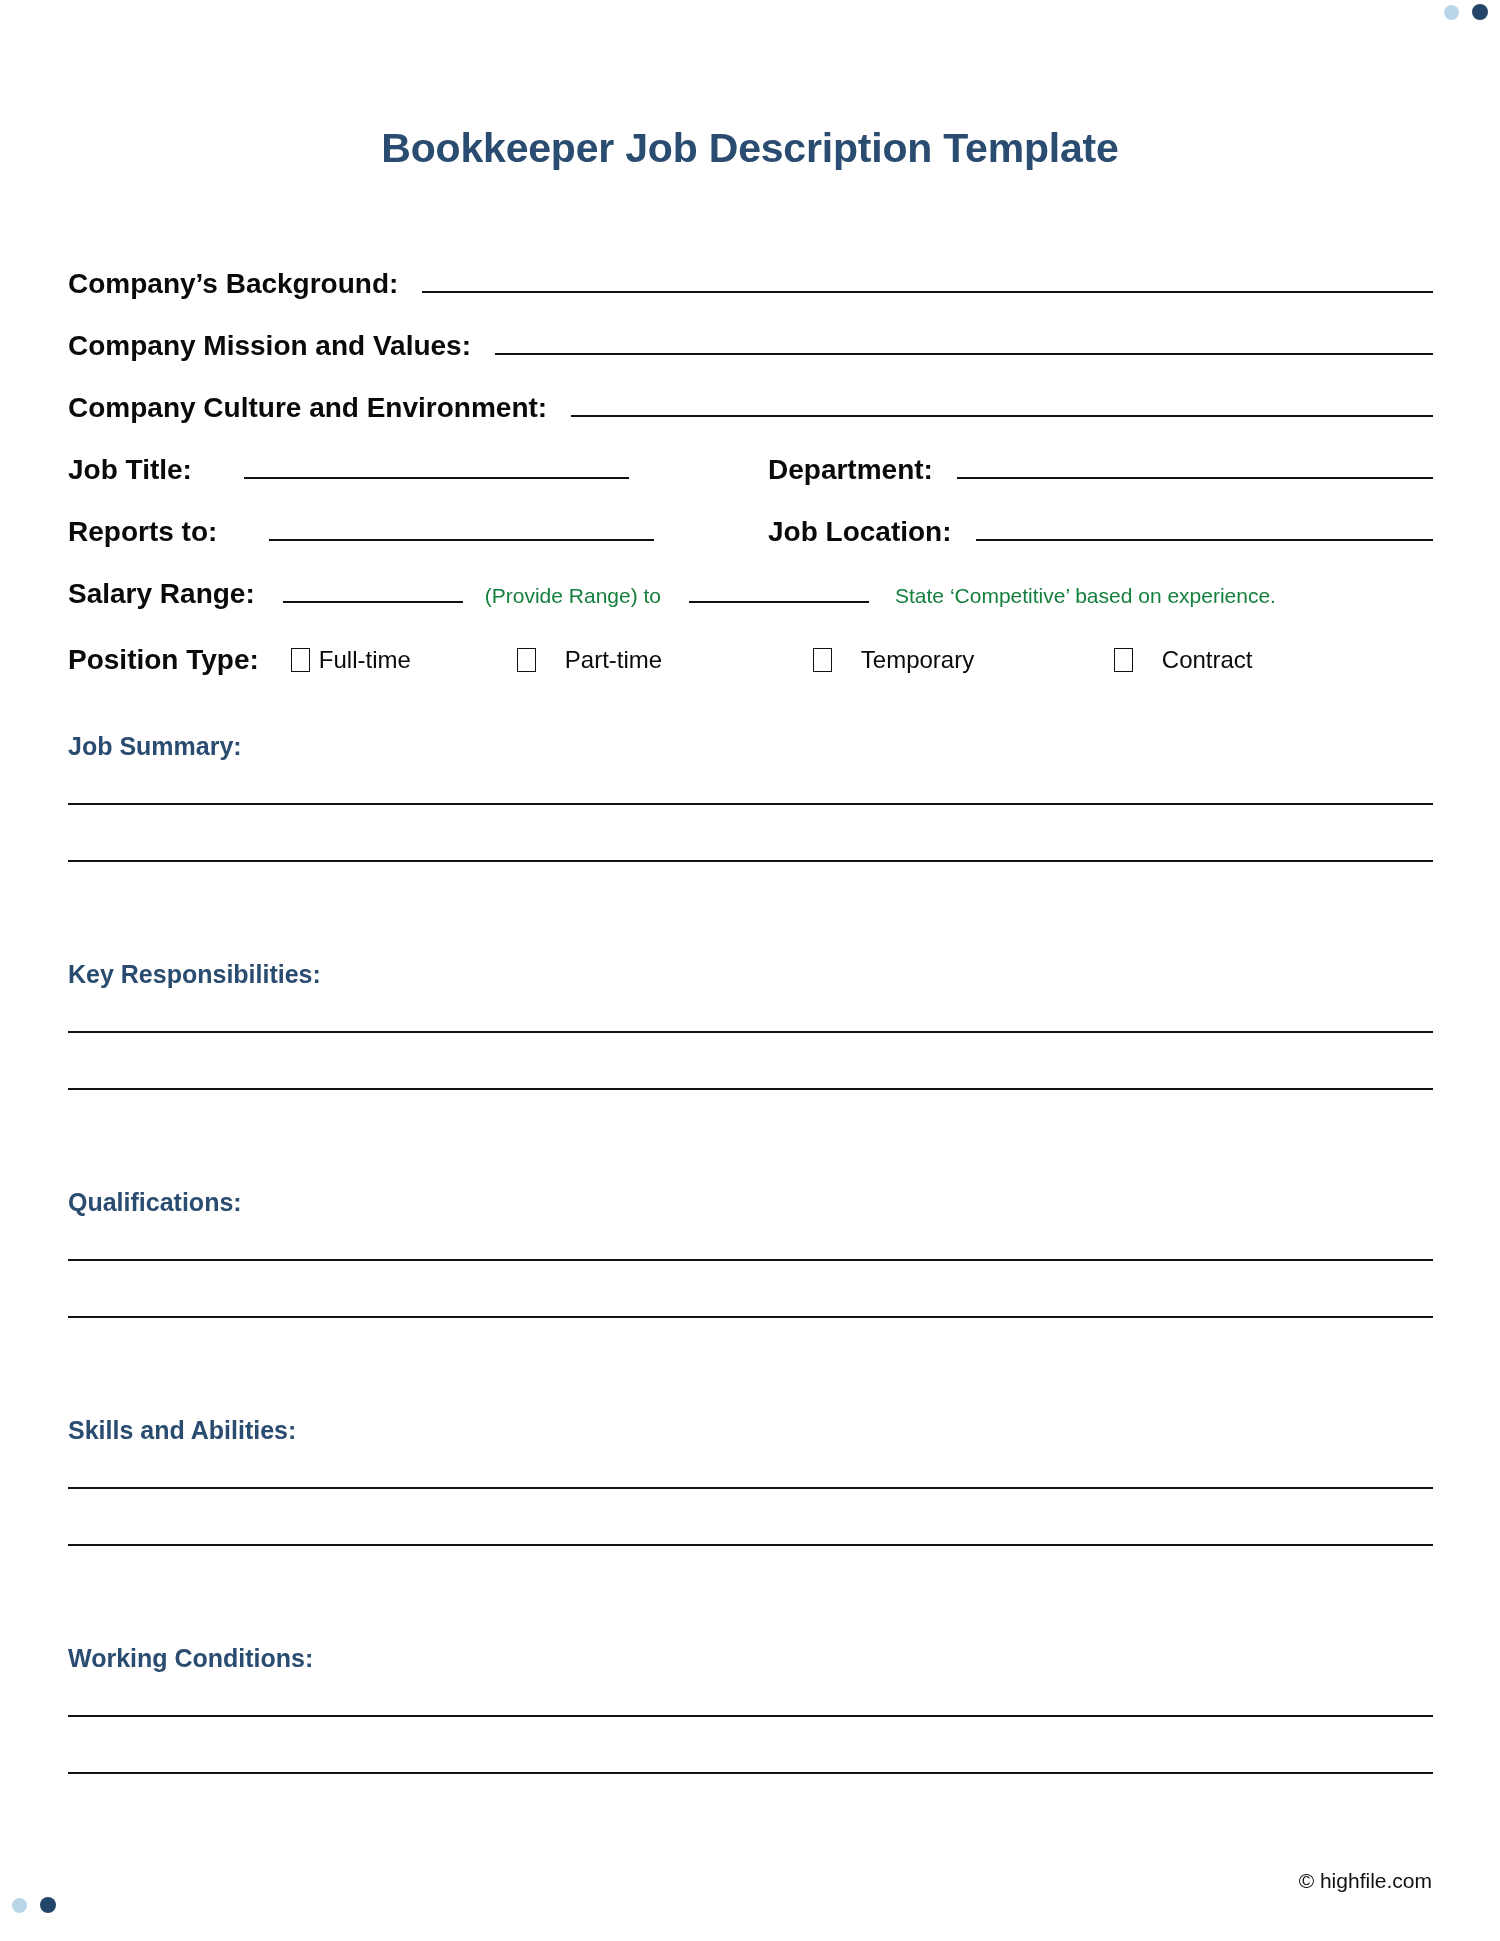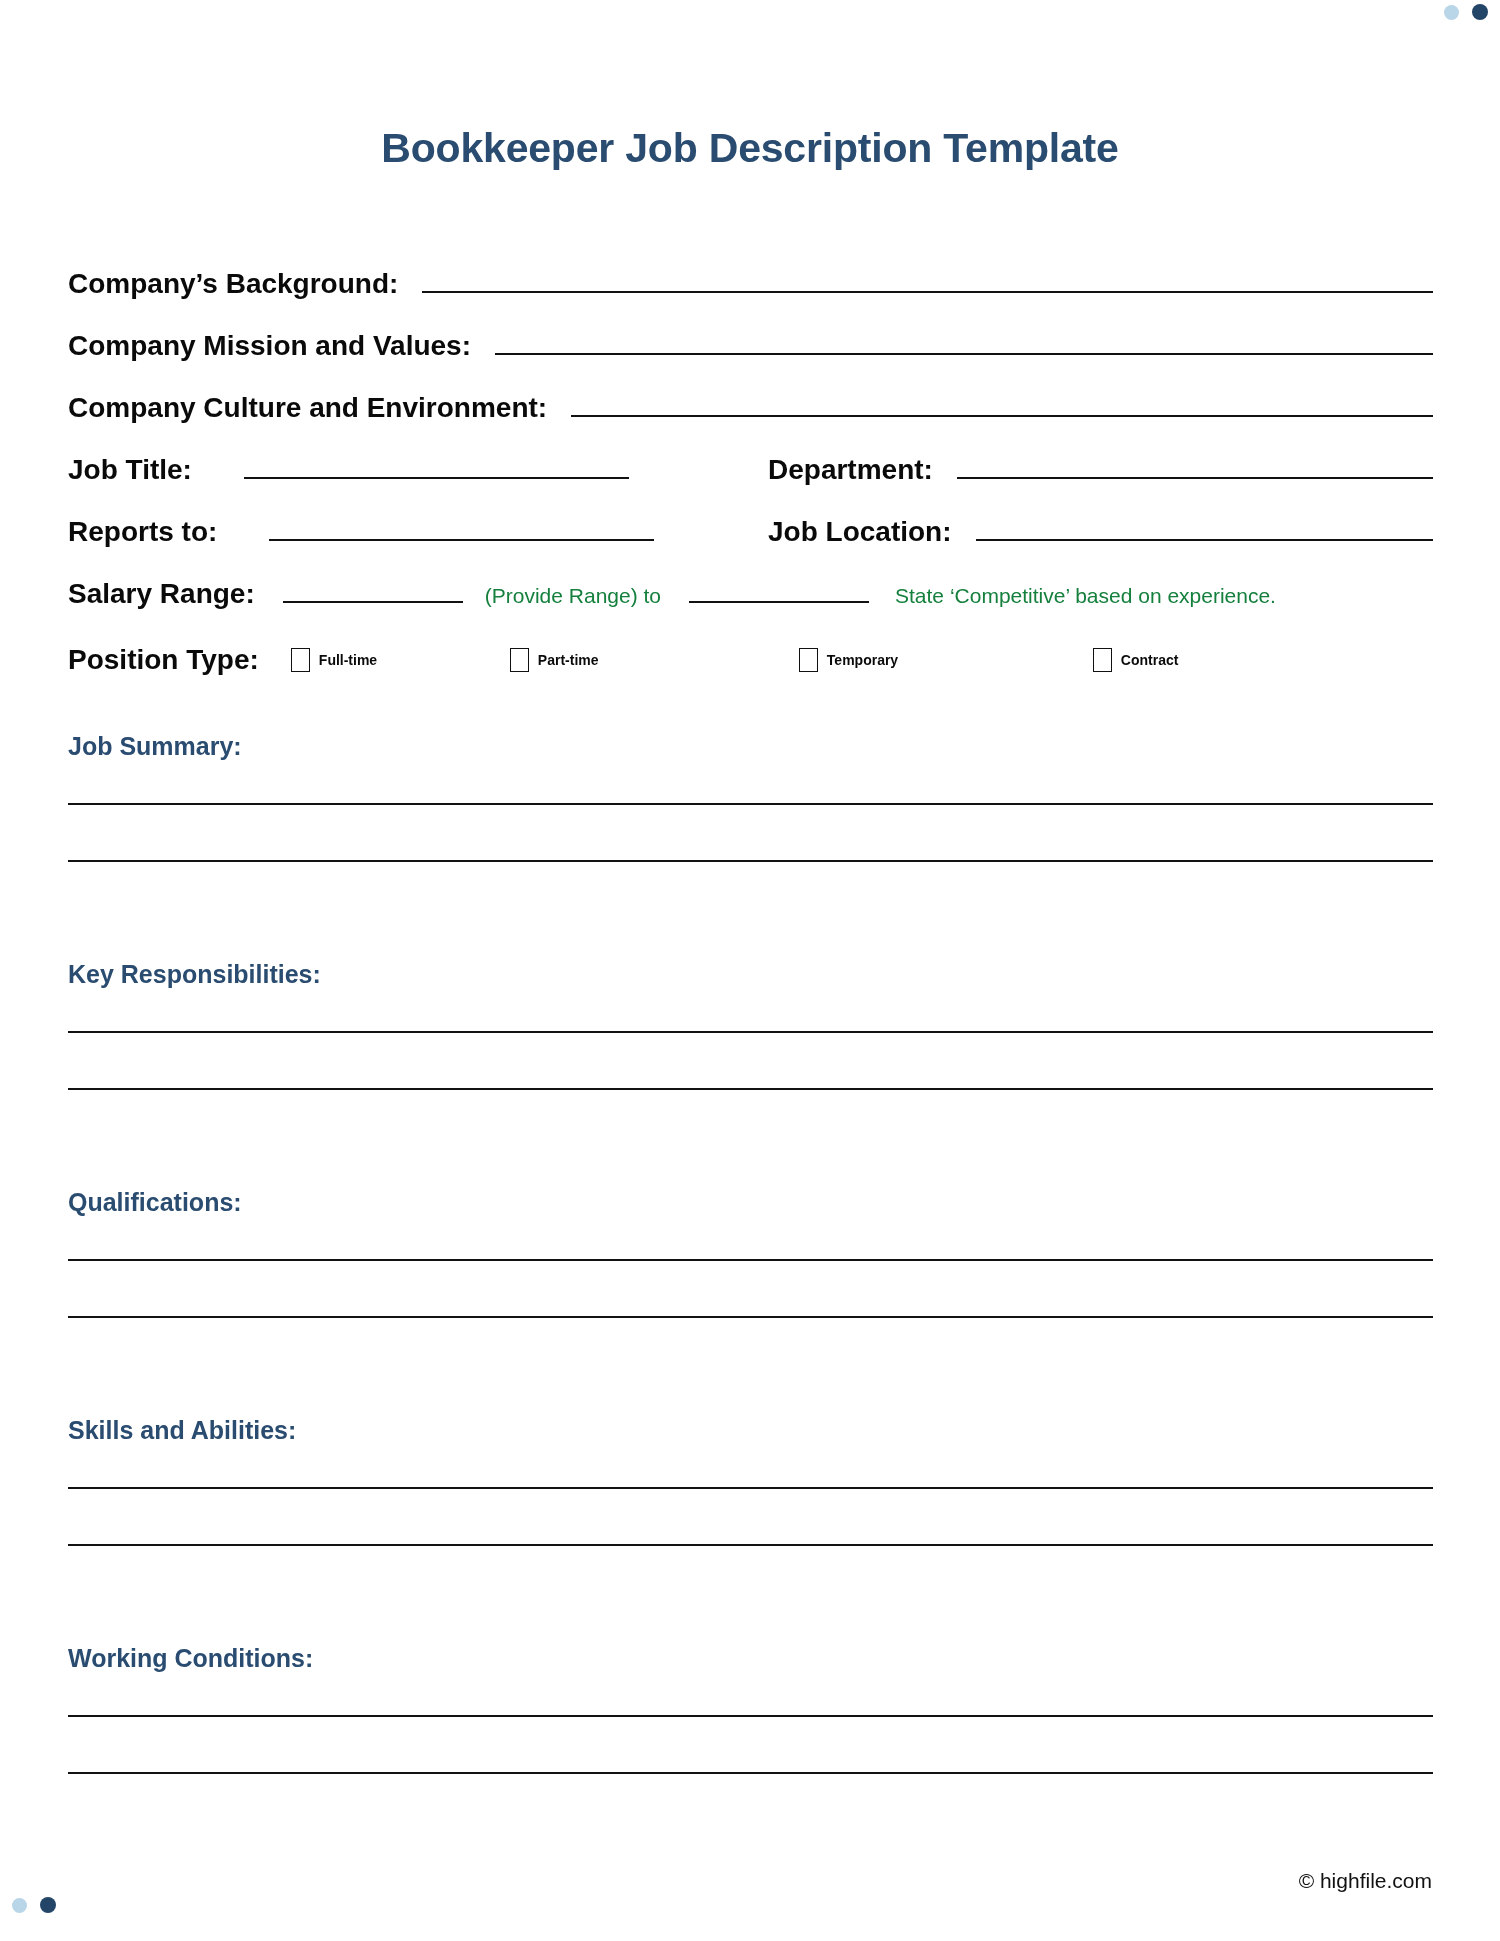--- a/index.html
+++ b/index.html
@@ -121,34 +121,34 @@
   .checkbox-group {
     display: flex;
     align-items: center;
     margin-left: 32px;
   }
   .checkbox-item {
     display: flex;
     align-items: center;
     white-space: nowrap;
   }
-  .checkbox-item + .checkbox-item { margin-left: 9px; }
+  .checkbox-item + .checkbox-item { margin-left: 16px; gap: 20px; }
   .cb-box {
     width: 17px;
     height: 22px;
     border: 1.9px solid #111;
     background: #fff;
     display: inline-block;
     flex: 0 0 auto;
   }
   .cb-label {
-    font-size: 14px;
+    font-size: 24px;
     color: #0a0a0a;
     margin-left: 9px;
-    font-weight: bold;
+    font-weight: normal;
   }
 
   
   .section { margin-bottom: 0; }
   .section-title {
     font-size: 25px;
     font-weight: bold;
     color: #2a4c70;
     margin: 0 0 44px 0;
     line-height: 1;

